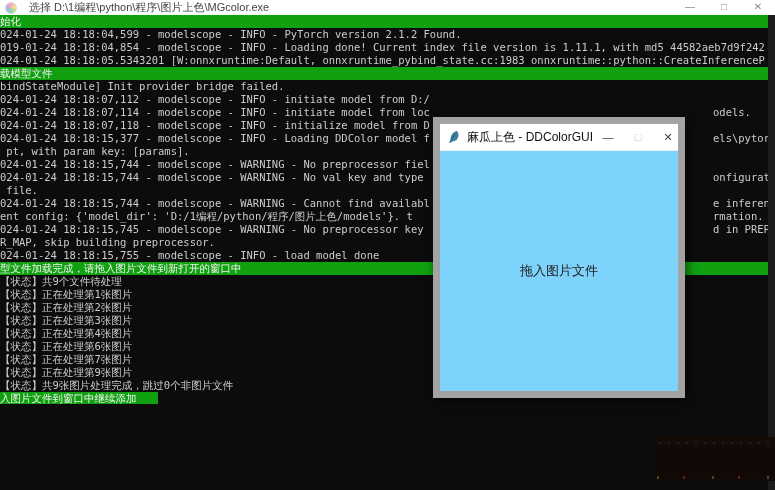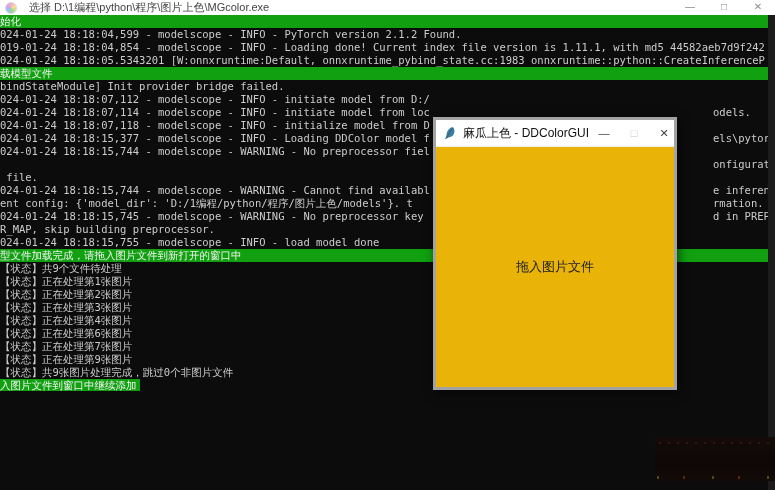--- a/index.html
+++ b/index.html
@@ -25,54 +25,54 @@
   }
   
   #console-body{position:absolute;top:15px;left:0;width:775px;height:475px;background:#0c0c0c;z-index:1;}
   .cline{
     height:13px;line-height:13px;position:relative;white-space:pre;overflow:visible;
     font-family:"DejaVu Sans Mono",monospace;font-size:10.5px;color:#cccccc;
   }
   .cline .rfrag{position:absolute;left:677px;top:0;color:#cccccc;margin-left:36px;}
   .cline.gfull{background:#10a010;}
   .cline.gfull .ltext{color:#f2f2f2;}
-  .cline.ginline .ltext{background:#10a010;color:#f2f2f2;padding-right:3px;}
+  .cline.ginline .ltext{background:#10a010;color:#f2f2f2;padding-right:21px;}
   
   .console-scrollbar{
     position:absolute;top:15px;right:0;width:7px;height:475px;background:#1c1c1c;z-index:2;
   }
   
   .dark-artifact{
     position:absolute;left:655px;top:437px;width:120px;height:44px;z-index:3;
     background:linear-gradient(#150c09 0%,#0e0706 55%,#120a07 100%);
   }
   .dark-artifact .speck-row-top{
     position:absolute;top:5px;left:4px;right:4px;height:2px;opacity:.55;
     background:repeating-linear-gradient(90deg,rgba(150,50,30,.5) 0 2px,transparent 2px 9px);
   }
   .dark-artifact .speck-row-bottom{
     position:absolute;bottom:2px;left:2px;right:2px;height:3px;opacity:.8;
     background:repeating-linear-gradient(90deg,rgba(140,160,40,.55) 0 2px,transparent 2px 26px,rgba(180,60,30,.6) 26px 28px,transparent 28px 55px);
   }
   
   #gui-window{
     position:absolute;left:433px;top:117px;width:238px;height:267px;z-index:10;
-    background:#f0f0f0;border:3px solid #a3a3a3;box-shadow:2px 3px 10px rgba(0,0,0,.55);
+    background:#f0f0f0;border:7px solid #a3a3a3;box-shadow:2px 3px 10px rgba(0,0,0,.55);
   }
   .gui-titlebar{
     position:absolute;top:0;left:0;right:0;height:26px;background:#ffffff;
     display:flex;align-items:center;
   }
   .tk-feather-icon{width:14px;height:14px;margin-left:7px;flex:0 0 auto;}
   .gui-title{font-size:12px;color:#111;margin-left:6px;white-space:nowrap;}
   .gui-controls{margin-left:auto;display:flex;height:100%;align-items:center;}
   .gui-btn{width:30px;text-align:center;font-size:11px;color:#444;cursor:default;}
   .gui-btn.disabled{color:#c9c9c9;}
   .gui-drop-area{
-    position:absolute;top:27px;left:0;right:0;bottom:0;background:#eab308;
+    position:absolute;top:27px;left:0;right:0;bottom:0;background:#7dd3fc;
     display:flex;align-items:center;justify-content:center;
   }
   .drop-label{font-size:13px;color:#222;}
 </style>
 </head>
 <body>
 
 <div class="console-titlebar">
   <span class="app-icon"></span>
   <span class="console-title">选择 D:\1编程\python\程序\图片上色\MGcolor.exe</span>
@@ -87,22 +87,23 @@
     <div class="cline gfull"><span class="ltext">始化</span></div>
     <div class="cline"><span class="ltext">024-01-24 18:18:04,599 - modelscope - INFO - PyTorch version 2.1.2 Found.</span></div>
     <div class="cline"><span class="ltext">019-01-24 18:18:04,854 - modelscope - INFO - Loading done! Current index file version is 1.11.1, with md5 44582aeb7d9f242</span></div>
     <div class="cline"><span class="ltext">024-01-24 18:18:05.5343201 [W:onnxruntime:Default, onnxruntime_pybind_state.cc:1983 onnxruntime::python::CreateInferenceP</span></div>
     <div class="cline gfull"><span class="ltext">载模型文件</span></div>
     <div class="cline"><span class="ltext">bindStateModule] Init provider bridge failed.</span></div>
     <div class="cline"><span class="ltext">024-01-24 18:18:07,112 - modelscope - INFO - initiate model from D:/</span></div>
     <div class="cline"><span class="ltext">024-01-24 18:18:07,114 - modelscope - INFO - initiate model from loc</span><span class="rfrag">odels.</span></div>
     <div class="cline"><span class="ltext">024-01-24 18:18:07,118 - modelscope - INFO - initialize model from D</span></div>
     <div class="cline"><span class="ltext">024-01-24 18:18:15,377 - modelscope - INFO - Loading DDColor model f</span><span class="rfrag">els\pytorch_mode</span></div>
+    <div class="cline"><span class="ltext"> pt, with param key: [params].</span></div>
     <div class="cline"><span class="ltext">024-01-24 18:18:15,744 - modelscope - WARNING - No preprocessor fiel</span></div>
-    <div class="cline"><span class="rfrag">onfiguration.jso</span></div>
+    <div class="cline"><span class="ltext">024-01-24 18:18:15,744 - modelscope - WARNING - No val key and type</span><span class="rfrag">onfiguration.jso</span></div>
     <div class="cline"><span class="ltext"> file.</span></div>
     <div class="cline"><span class="ltext">024-01-24 18:18:15,744 - modelscope - WARNING - Cannot find availabl</span><span class="rfrag">e inference, cur</span></div>
     <div class="cline"><span class="ltext">ent config: {'model_dir': 'D:/1编程/python/程序/图片上色/models'}. t</span><span class="rfrag">rmation.</span></div>
     <div class="cline"><span class="ltext">024-01-24 18:18:15,745 - modelscope - WARNING - No preprocessor key</span><span class="rfrag">d in PREPROCESS</span></div>
     <div class="cline"><span class="ltext">R_MAP, skip building preprocessor.</span></div>
     <div class="cline"><span class="ltext">024-01-24 18:18:15,755 - modelscope - INFO - load model done</span></div>
     <div class="cline gfull"><span class="ltext">型文件加载完成，请拖入图片文件到新打开的窗口中</span></div>
     <div class="cline"><span class="ltext">【状态】共9个文件待处理</span></div>
     <div class="cline"><span class="ltext">【状态】正在处理第1张图片</span></div>
     <div class="cline"><span class="ltext">【状态】正在处理第2张图片</span></div>

